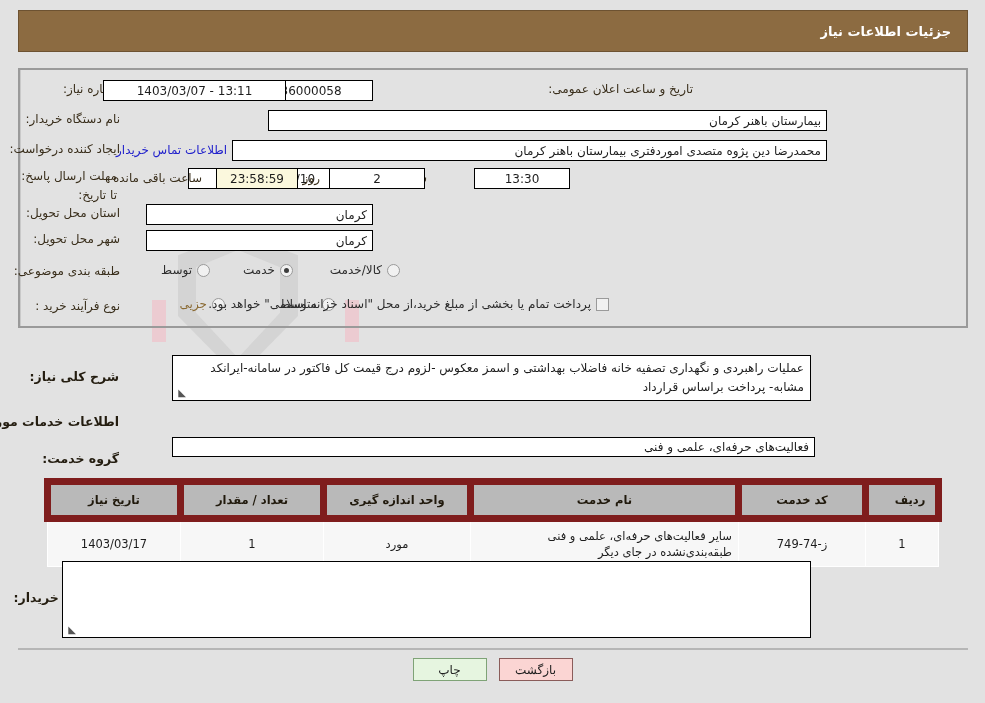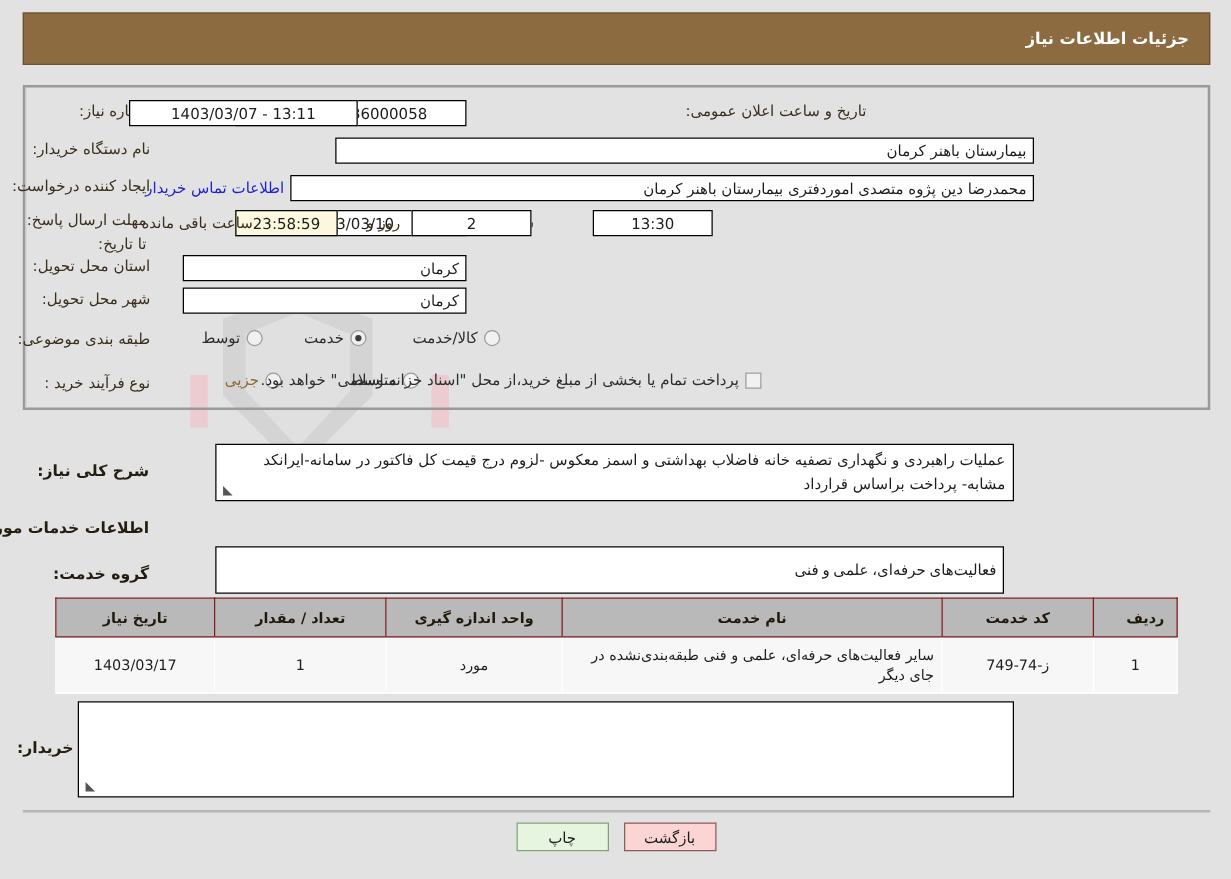--- a/index.html
+++ b/index.html
@@ -212,21 +212,21 @@
   .tbl {
     position: absolute;
     left: 44px; top: 478px;
     width: 898px;
     border-collapse: collapse;
     font-size: 11.5px;
     direction: rtl;
   }
   .tbl th {
     background: #b9b9b9;
-    border: 1px solid #7f1d1d;
+    border: 7px solid #7f1d1d;
     color: #20190c;
     font-weight: bold;
     font-size: 11.5px;
     height: 26px;
     padding: 2px 4px;
     text-align: center;
   }
   .tbl td {
     background: #f7f7f7;
     border: 1px solid #ffffff;
@@ -321,21 +321,21 @@
     <a class="link" style="position:absolute; left:116px; top:143px;">اطلاعات تماس خریدار</a>
 
     <div style="position:absolute; right:868px; top:165px; width:96px;">
       <span class="lbl two">مهلت ارسال پاسخ: تا تاریخ:</span>
     </div>
     <div class="fld num" style="position:absolute; right:612px; top:168px; width:185px;">1403/03/10</div>
     <span class="lbl" style="position:absolute; right:558px; top:171px;">ساعت</span>
     <div class="fld num" style="position:absolute; left:474px; top:168px; width:96px;">13:30</div>
     <div class="fld num" style="position:absolute; left:329px; top:168px; width:96px;">2</div>
     <span class="lbl" style="position:absolute; left:293px; top:171px;">روز و</span>
-    <div class="fld cream" style="position:absolute; left:188px; top:168px; width:82px;">23:58:59</div>
+    <div class="fld cream" style="position:absolute; left:216px; top:168px; width:82px;">23:58:59</div>
     <span class="lbl" style="position:absolute; left:113px; top:171px;">ساعت باقی مانده</span>
 
     <div class="row" style="right:865px; top:206px;">
       <span class="lbl">استان محل تحویل:</span>
     </div>
     <div class="fld rtl" style="position:absolute; right:612px; top:204px; width:227px;">کرمان</div>
 
     <div class="row" style="right:865px; top:232px;">
       <span class="lbl">شهر محل تحویل:</span>
     </div>
@@ -375,21 +375,21 @@
 
     <div class="desc-label" style="right:866px; top:369px;">شرح کلی نیاز:</div>
     <div class="textarea" style="left:172px; right:174px; top:355px; height:46px;">
       <span>عملیات راهبردی و نگهداری تصفیه خانه فاضلاب بهداشتی و اسمز معکوس -لزوم درج قیمت کل فاکتور در سامانه-ایرانکد مشابه- پرداخت براساس قرارداد</span>
       <span class="resize-grip">◣</span>
     </div>
 
     <div class="section-title" style="right:866px; top:414px;">اطلاعات خدمات مورد نیاز</div>
 
     <div class="desc-label" style="right:866px; top:451px;">گروه خدمت:</div>
-    <div class="fld rtl" style="position:absolute; left:172px; right:182px; top:437px; height:38px; justify-content:flex-start;font-family:Liberation Serif, serif;">فعالیت‌های حرفه‌ای، علمی و فنی</div>
+    <div class="fld rtl" style="position:absolute; left:172px; right:170px; top:437px; height:20px; justify-content:flex-start;">فعالیت‌های حرفه‌ای، علمی و فنی</div>
 
     <table class="tbl">
       <thead>
         <tr>
           <th style="width:42px;padding-left:20px;">ردیف</th>
           <th style="width:112px;">کد خدمت</th>
           <th>نام خدمت</th>
           <th style="width:132px;">واحد اندازه گیری</th>
           <th style="width:128px;">تعداد / مقدار</th>
           <th style="width:118px;">تاریخ نیاز</th>

